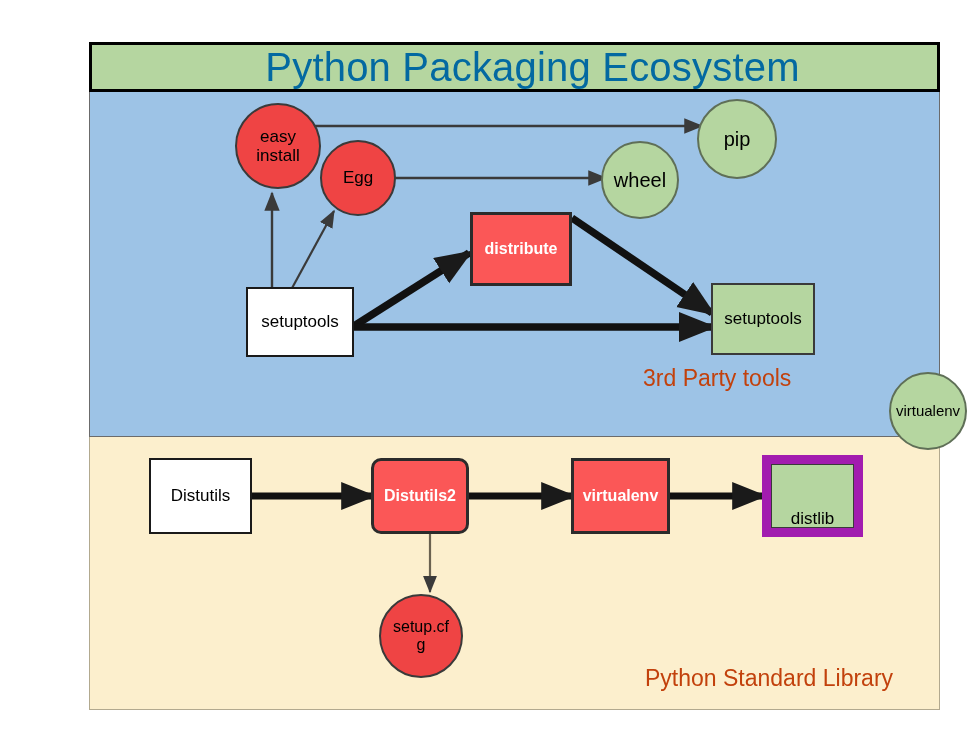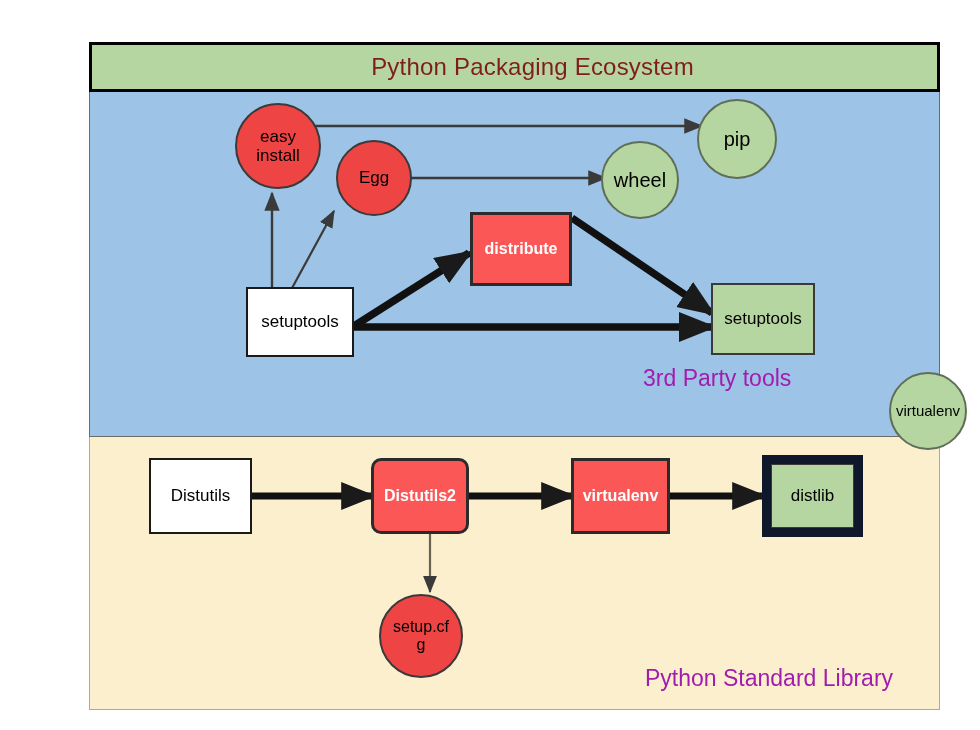--- a/index.html
+++ b/index.html
@@ -39,22 +39,22 @@
     width: 851px;
     height: 50px;
     background: #b5d6a0;
     border: 3px solid #000000;
     box-sizing: border-box;
     display: flex;
     align-items: center;
     justify-content: center;
   }
   .title-bar .title-text {
-    font-size: 24px;
-    color: #7f1d1d;
+    font-size: 40px;
+    color: #0369a1;
     letter-spacing: 0.2px;
     white-space: nowrap;
     margin-left: 36px;
   }
 
   .band-third-party {
     position: absolute;
     left: 0;
     top: 50px;
     width: 851px;
@@ -74,21 +74,21 @@
     background: #fcefcd;
     border: 1px solid #b0a municipal;
     border: 1px solid #b2a98f;
     border-top: none;
     box-sizing: border-box;
   }
 
   .band-label {
     position: absolute;
     font-size: 23px;
-    color: #a21caf;
+    color: #c2410c;
     white-space: nowrap;
   }
   .band-label.third-party { left: 643px; top: 365px; }
   .band-label.stdlib      { left: 645px; top: 665px; }
 
   
   #wires {
     position: absolute;
     left: 0;
     top: 0;
@@ -137,30 +137,31 @@
     font-weight: bold;
   }
   .box-green {
     background: #b5d6a0;
     border: 2px solid #3a3a3a;
     color: #000000;
     font-size: 17px;
   }
   .box-green-redring {
     background: #b5d6a0;
-    border: 9px solid #0f172a;
+    border: 9px solid #a21caf;
     color: #000000;
     font-size: 17px;
     outline: 1px solid #3a3a3a;
     outline-offset: -10px;
+    align-items: flex-end;
   }
 
   
   #node-easy-install { left: 235px; top: 103px; width: 86px;  height: 86px;  }
-  #node-egg          { left: 336px; top: 140px; width: 76px;  height: 76px; text-align: center;  }
+  #node-egg          { left: 320px; top: 140px; width: 76px;  height: 76px; text-align: center;  }
   #node-pip          { left: 697px; top: 99px;  width: 80px;  height: 80px;  }
   #node-wheel        { left: 601px; top: 141px; width: 78px;  height: 78px;  }
   #node-distribute   { left: 470px; top: 212px; width: 102px; height: 74px;  }
   #node-setuptools-src { left: 246px; top: 287px; width: 108px; height: 70px; }
   #node-setuptools-dst { left: 711px; top: 283px; width: 104px; height: 72px; }
   #node-virtualenv   { left: 861px; top: 372px; width: 78px;  height: 78px;  font-size: 15px; margin-left: 28px; }
   #node-distutils    { left: 149px; top: 458px; width: 103px; height: 76px;  }
   #node-distutils2   { left: 371px; top: 458px; width: 98px;  height: 76px; border-radius: 10px;  }
   #node-packaging    { left: 571px; top: 458px; width: 99px;  height: 76px;  }
   #node-distlib      { left: 762px; top: 455px; width: 101px; height: 82px;  }

